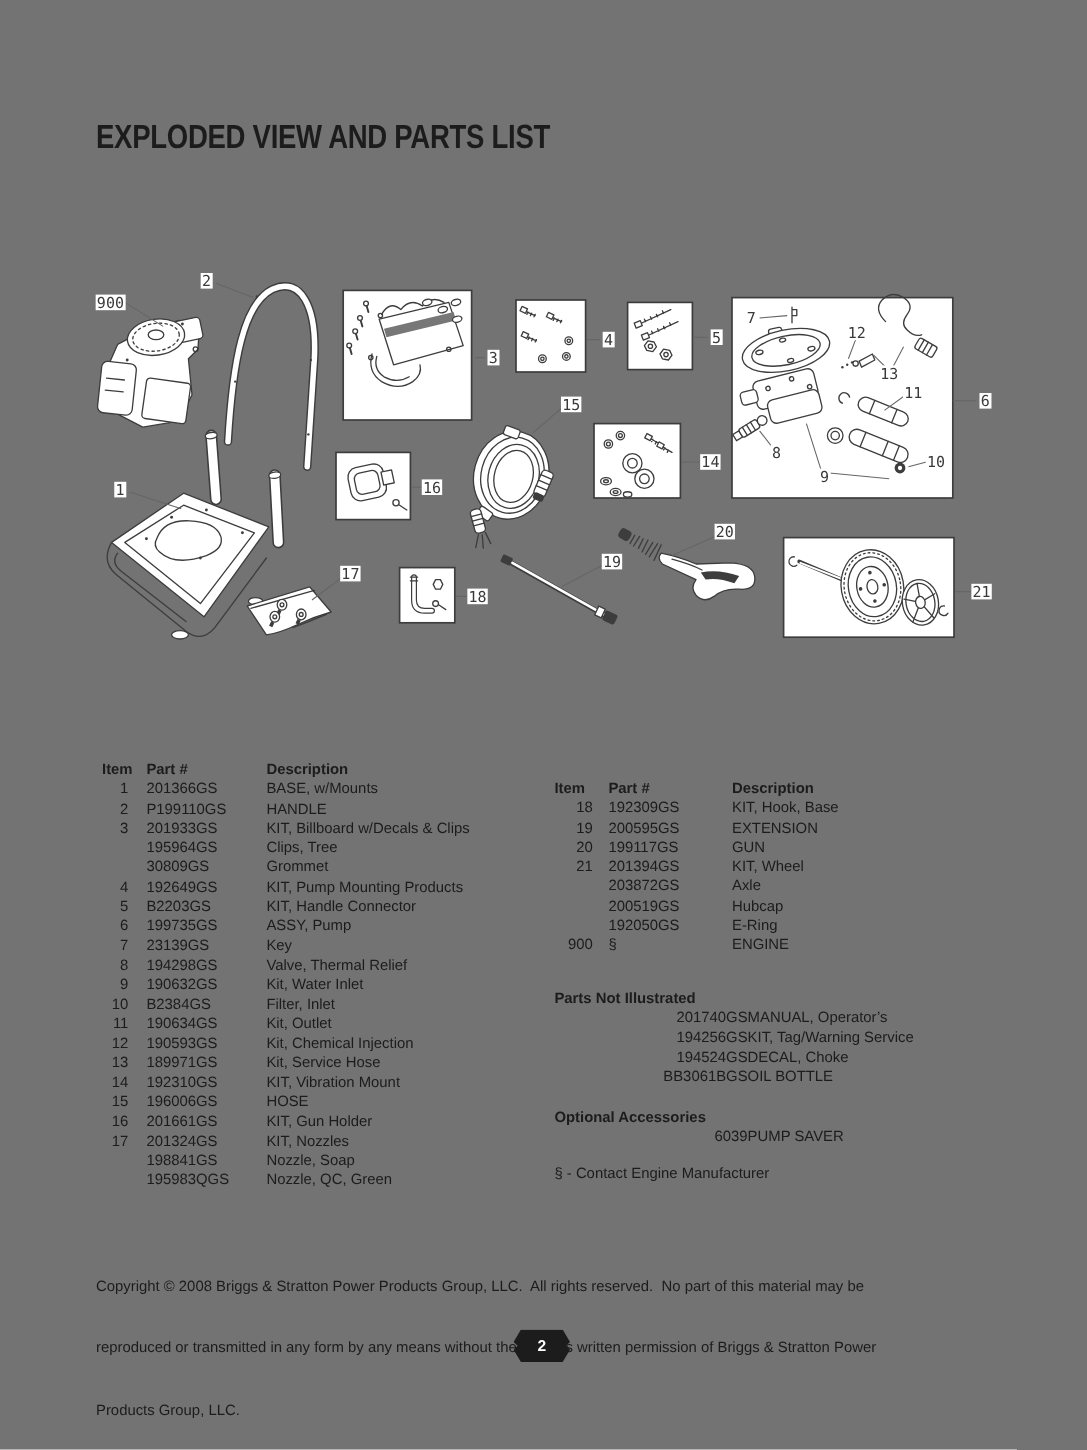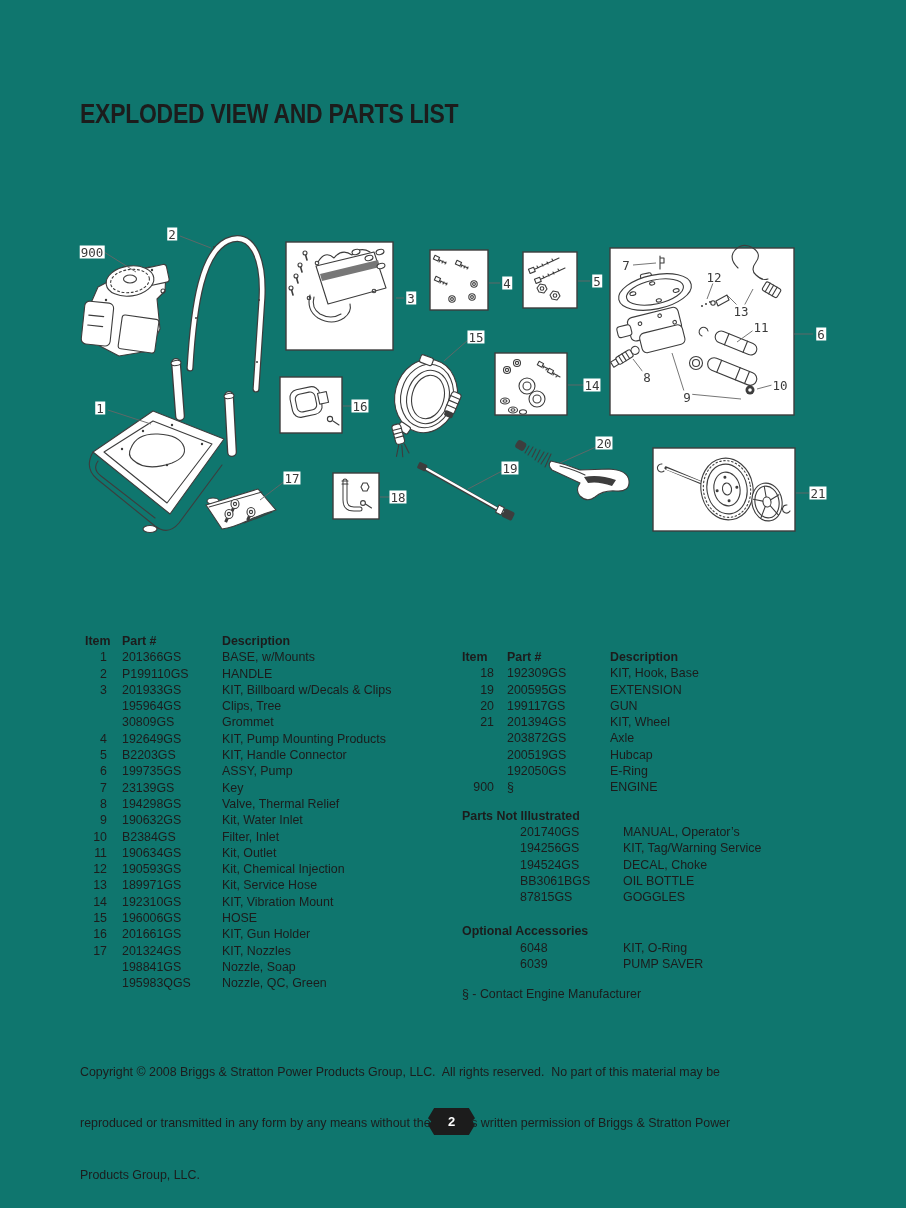--- a/index.html
+++ b/index.html
@@ -1,16 +1,16 @@
 <!DOCTYPE html>
 <html><head>
 <meta charset="utf-8">
 <style>
   html,body{margin:0;padding:0;background:#e8e8e8;}
-  .page{position:relative;width:906px;height:1208px;background:#0f766e;overflow:hidden;
+  .page{position:relative;width:906px;height:1208px;background:#737373;overflow:hidden;
         font-family:"Liberation Sans",sans-serif;color:#1c1c1c;}
   .title{position:absolute;left:80px;top:98px;font-size:28px;font-weight:bold;white-space:nowrap;}
   .title span{display:inline-block;transform:scaleX(.82);transform-origin:left center;letter-spacing:-.3px;}
   
   .diagram{position:absolute;left:0;top:0;width:906px;height:560px;}
   .diagram svg{position:absolute;left:0;top:0;}
   .callout{position:absolute;transform:translate(-50%,-50%);
            font-family:"DejaVu Sans Mono",monospace;font-size:12.5px;color:#3a3a3a;
            background:#fff;padding:0 1px;line-height:13px;}
   
@@ -24,22 +24,22 @@
   .trow{display:flex;line-height:16.3px;white-space:nowrap;}
   .thead{font-weight:bold;}
   .lcol .c-item{width:22px;text-align:right;flex:none;}
   .lcol .c-part{width:100px;margin-left:15px;flex:none;}
   .lcol .thead .c-item{text-align:left;width:22px;overflow:visible;}
   .rcol .c-item{width:32px;text-align:right;flex:none;}
   .rcol .c-part{width:103px;margin-left:13px;flex:none;}
   .rcol .thead .c-item{text-align:left;width:32px;overflow:visible;}
   .sect-title{font-weight:bold;line-height:16.3px;}
   .sect .trow{padding-left:45px;}
-  .sect .c-part{width:103px;flex:none;}
-  .mt16{margin-top:12px;} .mt18{margin-top:18px;} .mt14{margin-top:14px;}
+  .sect .c-part{width:103px;flex:none;text-align:right;}
+  .mt16{margin-top:28px;} .mt18{margin-top:18px;} .mt14{margin-top:14px;}
   .footnote{line-height:16.3px;}
   .copyright{position:absolute;left:80px;top:1029px;width:716px;font-size:12.4px;
              line-height:17.3px;white-space:pre-wrap;}
   .badge{position:absolute;left:428px;top:1108px;width:47px;height:27px;background:#1c1c1c;
          clip-path:polygon(13% 0%,87% 0%,100% 38%,93% 50%,100% 62%,87% 100%,13% 100%,0% 62%,7% 50%,0% 38%);
          color:#fff;font-size:13px;font-weight:bold;display:flex;align-items:center;justify-content:center;}
 </style>
 </head>
 <body>
 
@@ -543,35 +543,27 @@
           <span class="c-desc">KIT, Tag/Warning Service</span>
         </div>
           <div class="trow">
           <span class="c-part">194524GS</span>
           <span class="c-desc">DECAL, Choke</span>
         </div>
           <div class="trow">
           <span class="c-part">BB3061BGS</span>
           <span class="c-desc">OIL BOTTLE</span>
         </div>
-          <div class="trow">
-          <span class="c-part">87815GS</span>
-          <span class="c-desc">GOGGLES</span>
-        </div>
         </div>
     </div>
 
     <div class="sect">
       <div class="sect-title mt18">Optional Accessories</div>
       <div>
 
-      <div class="trow">
-          <span class="c-part">6048</span>
-          <span class="c-desc">KIT, O-Ring</span>
-        </div>
           <div class="trow">
           <span class="c-part">6039</span>
           <span class="c-desc">PUMP SAVER</span>
         </div>
         </div>
     </div>
 
     <div class="footnote mt14">§ - Contact Engine Manufacturer</div>
   </div>
 

